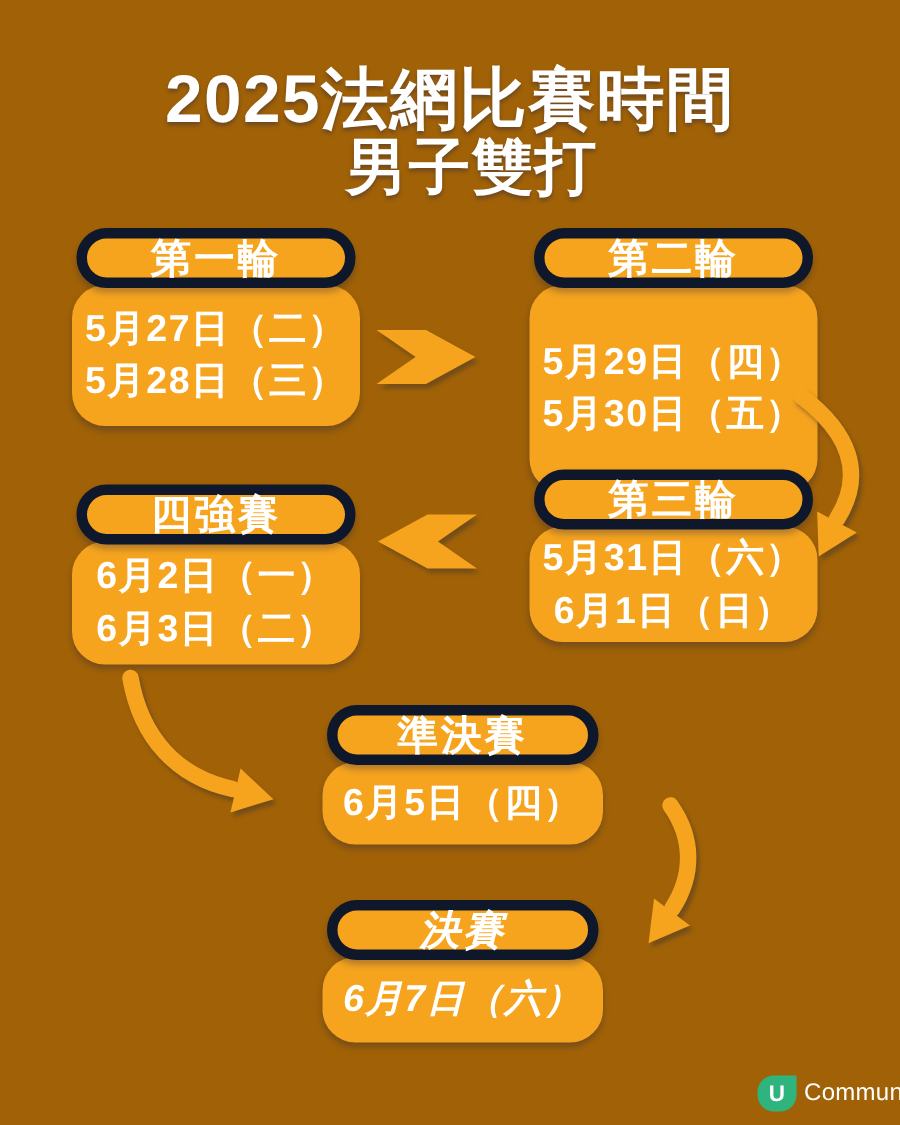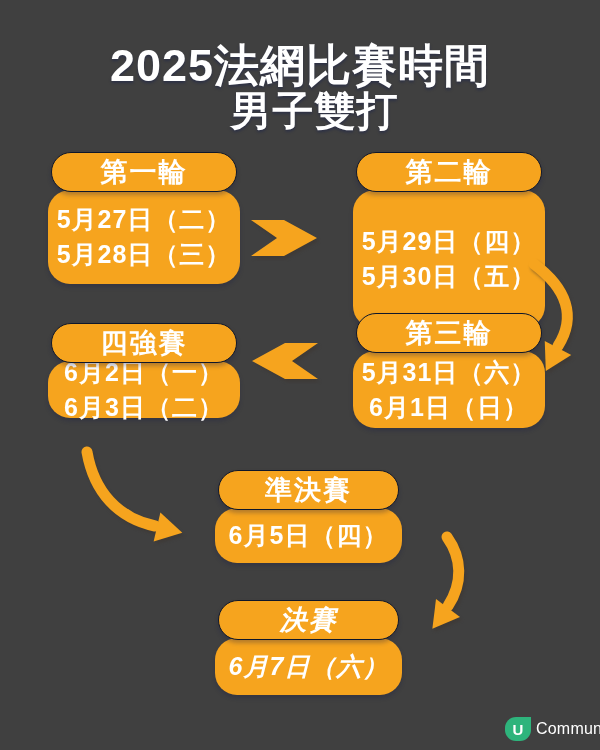--- a/index.html
+++ b/index.html
@@ -4,56 +4,56 @@
 <style>
   * { margin:0; padding:0; box-sizing:border-box; }
   html,body { width:600px; height:750px; }
   body {
     font-family: "Liberation Sans", "DejaVu Sans", sans-serif;
     background:#2547f5;
     overflow:hidden;
   }
   .canvas {
     position:relative; width:600px; height:750px;
-    background:#404040;
+    background:#a16207;
   }
   
   .title-line1, .title-line2 {
     position:absolute; left:0; right:0; text-align:center;
     color:#ffffff; font-weight:bold; letter-spacing:1px;
     text-shadow:0 2px 3px rgba(10,20,80,.35);
   }
   .title-line1 { top:36px;  font-size:45px; }
   .title-line2 { top:84px;  font-size:41px;padding-left:29px; }
 
   
   .card { position:absolute; }
   .round-pill {
     position:absolute; top:0; left:3px; right:3px; height:40px;
-    background:#f6a41e; border:1px solid #0f172a; border-radius:999px;
+    background:#f6a41e; border:7px solid #0f172a; border-radius:999px;
     display:flex; align-items:center; justify-content:center;
     color:#ffffff; font-weight:bold; font-size:27px; line-height:1;
     z-index:2; box-shadow:0 3px 4px rgba(25,30,70,.30);
     letter-spacing:2px;
   }
   .round-body {
     position:absolute; left:0; right:0; top:38px; bottom:0;
     background:#f6a41e; border-radius:22px;
     display:flex; flex-direction:column; align-items:center; justify-content:center;
     color:#ffffff; font-weight:bold; font-size:25px;
     box-shadow:0 3px 4px rgba(25,30,70,.30);
     z-index:1;
   }
   .date-line { line-height:35px; white-space:nowrap; letter-spacing:1px; }
 
   
   .pos-round1       { left:48px;  top:152px; width:192px; height:132px; }
   .pos-round2       { left:353px; top:152px; width:192px; height:176px; }
   .pos-round3       { left:353px; top:313px; width:192px; height:115px; }
-  .pos-quarterfinal { left:48px;  top:323px; width:192px; height:95px; }
+  .pos-quarterfinal { left:48px;  top:323px; width:192px; height:120px; }
   .pos-semifinal    { left:215px; top:470px; width:187px; height:93px;  }
   .pos-final        { left:215px; top:600px; width:187px; height:95px;font-style:italic;  }
 
   
   .arrows-layer { position:absolute; left:0; top:0; pointer-events:none; z-index:3; }
   .arr  { fill:#f6a41e; filter:drop-shadow(2px 3px 1.5px rgba(60,50,45,.45)); }
   .arr path { fill:none; stroke:#f6a41e; stroke-width:11; stroke-linecap:round; }
 
   
   .logo {

